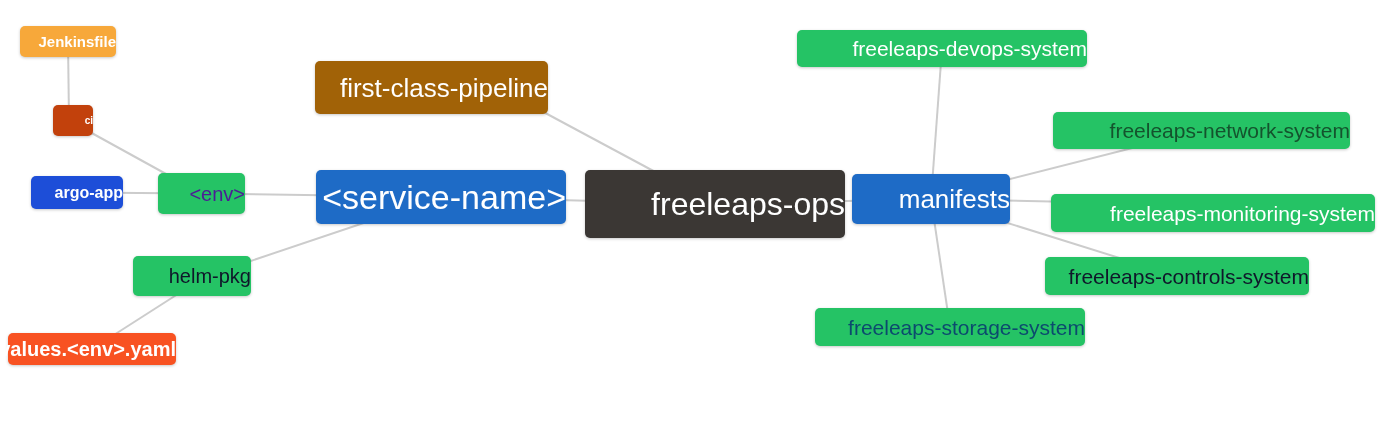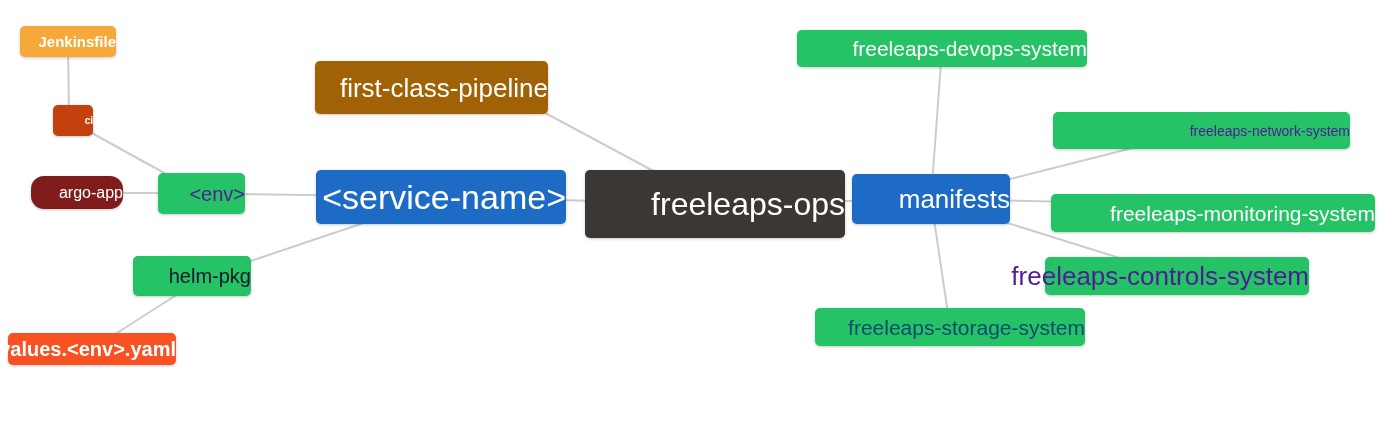--- a/index.html
+++ b/index.html
@@ -52,21 +52,21 @@
     </svg>
   <div id="nodes-layer">
   <div class="node" style="left: 20px; top: 26px; width: 96px; height: 31px; background: rgb(247, 168, 58); color: rgb(255, 255, 255); font-size: 15px; font-weight: bold;">
     <span class="node-label">Jenkinsfile</span>
   </div>
 
   <div class="node" style="left: 53px; top: 105px; width: 40px; height: 31px; background: #c2410c; color: rgb(255, 255, 255); font-size: 10px; font-weight: bold;">
     <span class="node-label">ci</span>
   </div>
 
-  <div class="node" style="left: 31px; top: 176px; width: 92px; height: 33px; background: #7f1d1d; color: rgb(255, 255, 255); font-size: 16px; font-weight: normal; border-radius: 13px;">
+  <div class="node" style="left: 31px; top: 176px; width: 92px; height: 33px; background: #1d4ed8; color: rgb(255, 255, 255); font-size: 16px; font-weight: bold;">
     <span class="node-label">argo-app</span>
   </div>
 
   <div class="node" style="left: 158px; top: 173px; width: 87px; height: 41px; background: rgb(37, 195, 101); color: #4c1d95; font-size: 20px; font-weight: normal;">
     <span class="node-label">&lt;env&gt;</span>
   </div>
 
   <div class="node" style="left: 316px; top: 170px; width: 250px; height: 54px; background: rgb(30, 107, 198); color: rgb(255, 255, 255); font-size: 34px; font-weight: normal;">
     <span class="node-label">&lt;service-name&gt;</span>
   </div>
@@ -80,29 +80,29 @@
   </div>
 
   <div class="node" style="left: 852px; top: 174px; width: 158px; height: 50px; background: rgb(30, 107, 198); color: rgb(255, 255, 255); font-size: 26px; font-weight: normal;">
     <span class="node-label">manifests</span>
   </div>
 
   <div class="node" style="left: 797px; top: 30px; width: 290px; height: 37px; background: rgb(37, 195, 101); color: rgb(255, 255, 255); font-size: 21px; font-weight: normal;">
     <span class="node-label">freeleaps-devops-system</span>
   </div>
 
-  <div class="node" style="left: 1053px; top: 112px; width: 297px; height: 37px; background: rgb(37, 195, 101); color: #4c1d95; font-size: 14px; font-weight: normal;">
+  <div class="node" style="left: 1053px; top: 112px; width: 297px; height: 37px; background: rgb(37, 195, 101); color: #14532d; font-size: 21px; font-weight: normal;">
     <span class="node-label">freeleaps-network-system</span>
   </div>
 
   <div class="node" style="left: 1051px; top: 194px; width: 324px; height: 38px; background: rgb(37, 195, 101); color: rgb(255, 255, 255); font-size: 21px; font-weight: normal;">
     <span class="node-label">freeleaps-monitoring-system</span>
   </div>
 
-  <div class="node" style="left: 1045px; top: 257px; width: 264px; height: 38px; background: rgb(37, 195, 101); color: #4c1d95; font-size: 26px; font-weight: normal;">
+  <div class="node" style="left: 1045px; top: 257px; width: 264px; height: 38px; background: rgb(37, 195, 101); color: #0f172a; font-size: 21px; font-weight: normal;">
     <span class="node-label">freeleaps-controls-system</span>
   </div>
 
   <div class="node" style="left: 815px; top: 308px; width: 270px; height: 38px; background: rgb(37, 195, 101); color: #0c4a6e; font-size: 21px; font-weight: normal;">
     <span class="node-label">freeleaps-storage-system</span>
   </div>
 
   <div class="node" style="left: 133px; top: 256px; width: 118px; height: 40px; background: rgb(37, 195, 101); color: #0f172a; font-size: 20px; font-weight: normal;">
     <span class="node-label">helm-pkg</span>
   </div>

